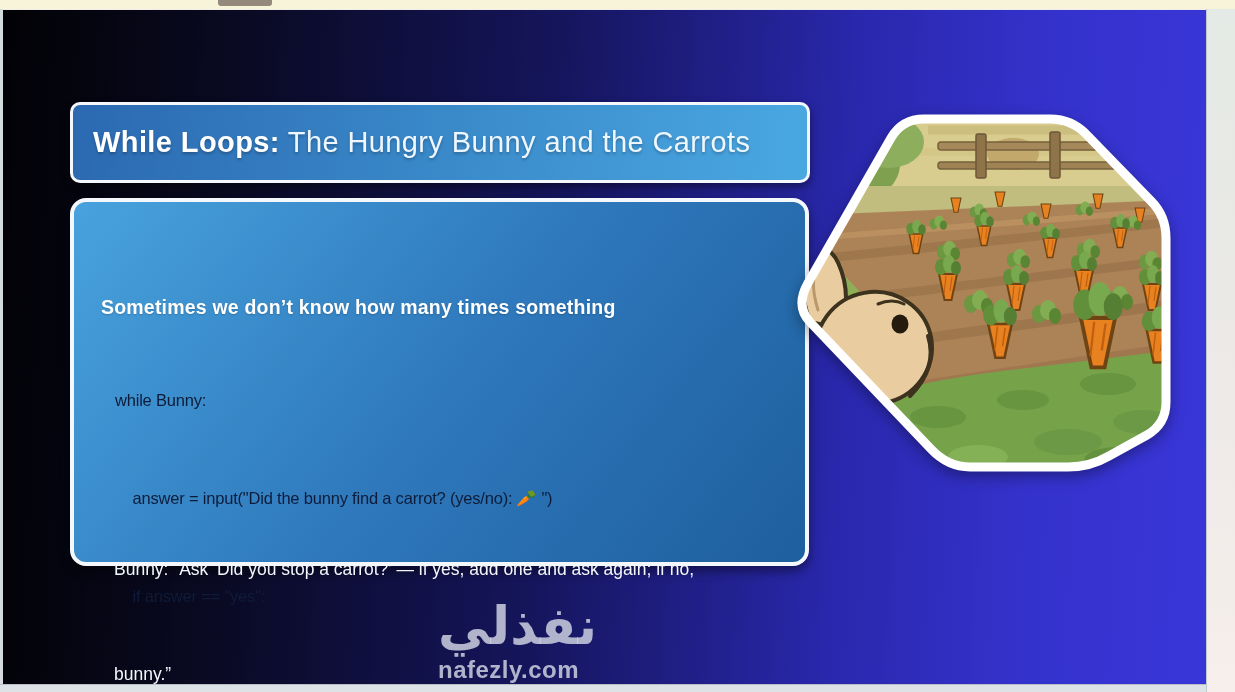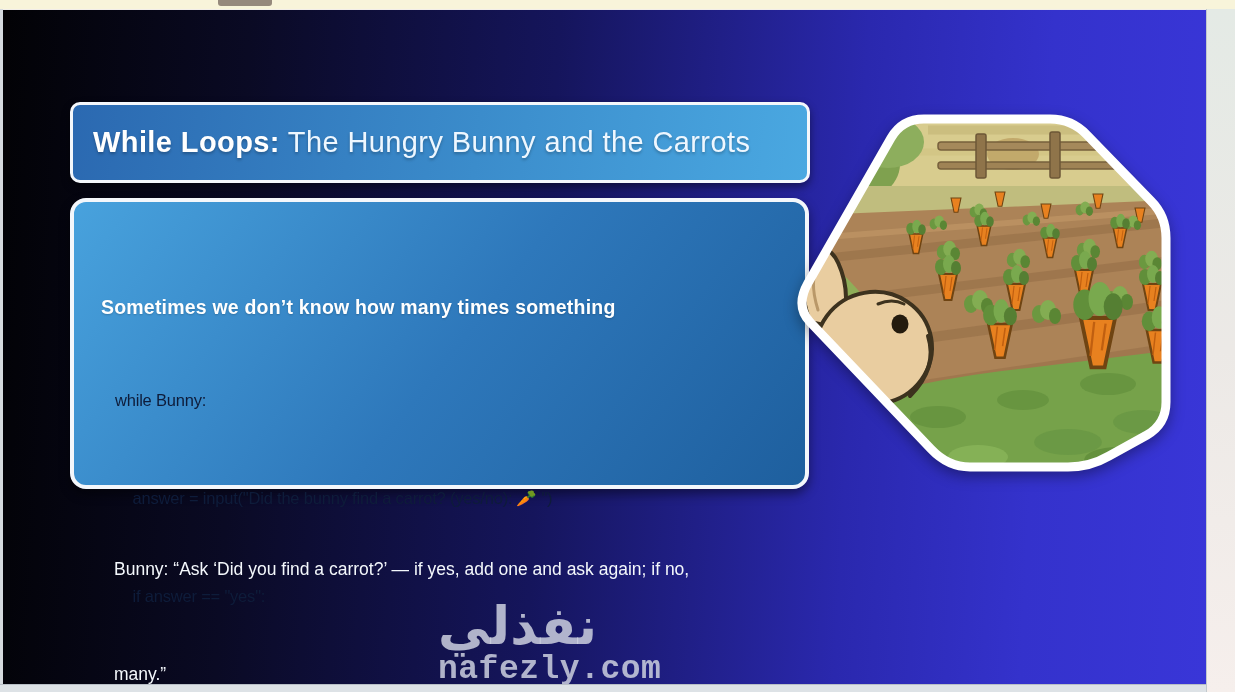--- a/index.html
+++ b/index.html
@@ -24,39 +24,39 @@
   .title-box{position:absolute;left:67px;top:92px;width:740px;height:81px;box-sizing:border-box;
     border:3px solid #f4f7fb;border-radius:10px;
     background:linear-gradient(97deg,#2b69b1 0%,#3b8ccb 55%,#4aa8e1 100%);
     box-shadow:0 4px 9px rgba(0,0,0,.45);
     display:flex;align-items:center;padding-left:20px;z-index:3;}
   .title-text{font-size:29px;color:#ffffff;letter-spacing:.4px;white-space:pre;text-shadow:0 2px 3px rgba(0,0,0,.25);text-align:right;}
   .t-bold{font-weight:bold;}
   .t-reg{font-weight:normal;color:#eef7ff;}
 
   
-  .content-box{position:absolute;left:67px;top:188px;width:739px;height:291px;box-sizing:border-box;
+  .content-box{position:absolute;left:67px;top:188px;width:739px;height:368px;box-sizing:border-box;
     border:4px solid #f4f7fb;border-radius:16px;
     background:linear-gradient(128deg,#48a2dd 0%,#2e78bb 52%,#1e5f9e 100%);
     box-shadow:0 5px 11px rgba(0,0,0,.45);z-index:2;}
   .intro{position:absolute;left:27px;top:37px;font-size:19.5px;font-weight:bold;color:#ffffff;
     line-height:27.4px;white-space:pre;letter-spacing:.2px;text-shadow:0 1px 2px rgba(0,0,0,.2);}
   .code{position:absolute;left:41px;top:117px;font-size:16.5px;font-weight:500;color:#0e1c3a;
     line-height:32.6px;white-space:pre;letter-spacing:-.2px;}
   .quote{position:absolute;left:40px;top:280px;font-size:17.5px;color:#f4f8fc;
     line-height:35px;white-space:pre;letter-spacing:0;}
 
   
   .hex{position:absolute;left:785px;top:102px;width:386px;height:364px;z-index:5;
     filter:drop-shadow(0 5px 7px rgba(0,0,0,.35));}
 
   
   .watermark{position:absolute;left:435px;top:586px;width:360px;text-align:left;z-index:4;color:rgba(205,208,223,.85);}
   .wm-ar{font-family:"DejaVu Sans",sans-serif;font-weight:bold;font-size:52px;line-height:60px;direction:rtl;}
-  .wm-dom{font-family:Liberation Mono, monospace;font-weight:bold;font-size:33px;line-height:27px;letter-spacing:.5px;}
+  .wm-dom{font-family:Liberation Sans, sans-serif;font-weight:bold;font-size:24px;line-height:27px;letter-spacing:.5px;}
 </style>
 </head>
 <body>
 
 <div class="top-bar">
   <div class="top-tab"></div>
 </div>
 <div class="left-strip"></div>
 <div class="right-strip"></div>
 <div class="bottom-strip"></div>
@@ -71,22 +71,22 @@
     <div class="intro">
       <div>Sometimes we don’t know how many times something</div>
     </div>
     <div class="code">
       <div>while Bunny:</div>
       <div>    answer = input("Did the bunny find a carrot? (yes/no): 🥕 ")</div>
       <div>    if answer == "yes":</div>
       <div>        carrots += 1</div>
     </div>
     <div class="quote">
-      <div>Bunny: “Ask ‘Did you find a carrot?’ — if yes, add one and ask again; if no,</div>
-      <div>many.”</div>
+      <div>Bunny: “Ask ‘Did you stop a carrot?’ — if yes, add one and ask again; if no,</div>
+      <div>bunny.”</div>
     </div>
   </div>
 
   <div class="hex">
     <svg width="386" height="364" viewBox="0 0 386 364">
       <defs>
         <clipPath id="hx">
           <path d="M136,7 L262,7 Q284,7 299,23 L363,89 Q378,104 378,126 L378,290 Q378,312 359,323 L321,344 Q302,355 280,355 L182,355 Q160,355 143,337 L22,210 Q7,194 20,171 L103,26 Q114,7 136,7 Z"></path>
         </clipPath>
         <g id="cA">

